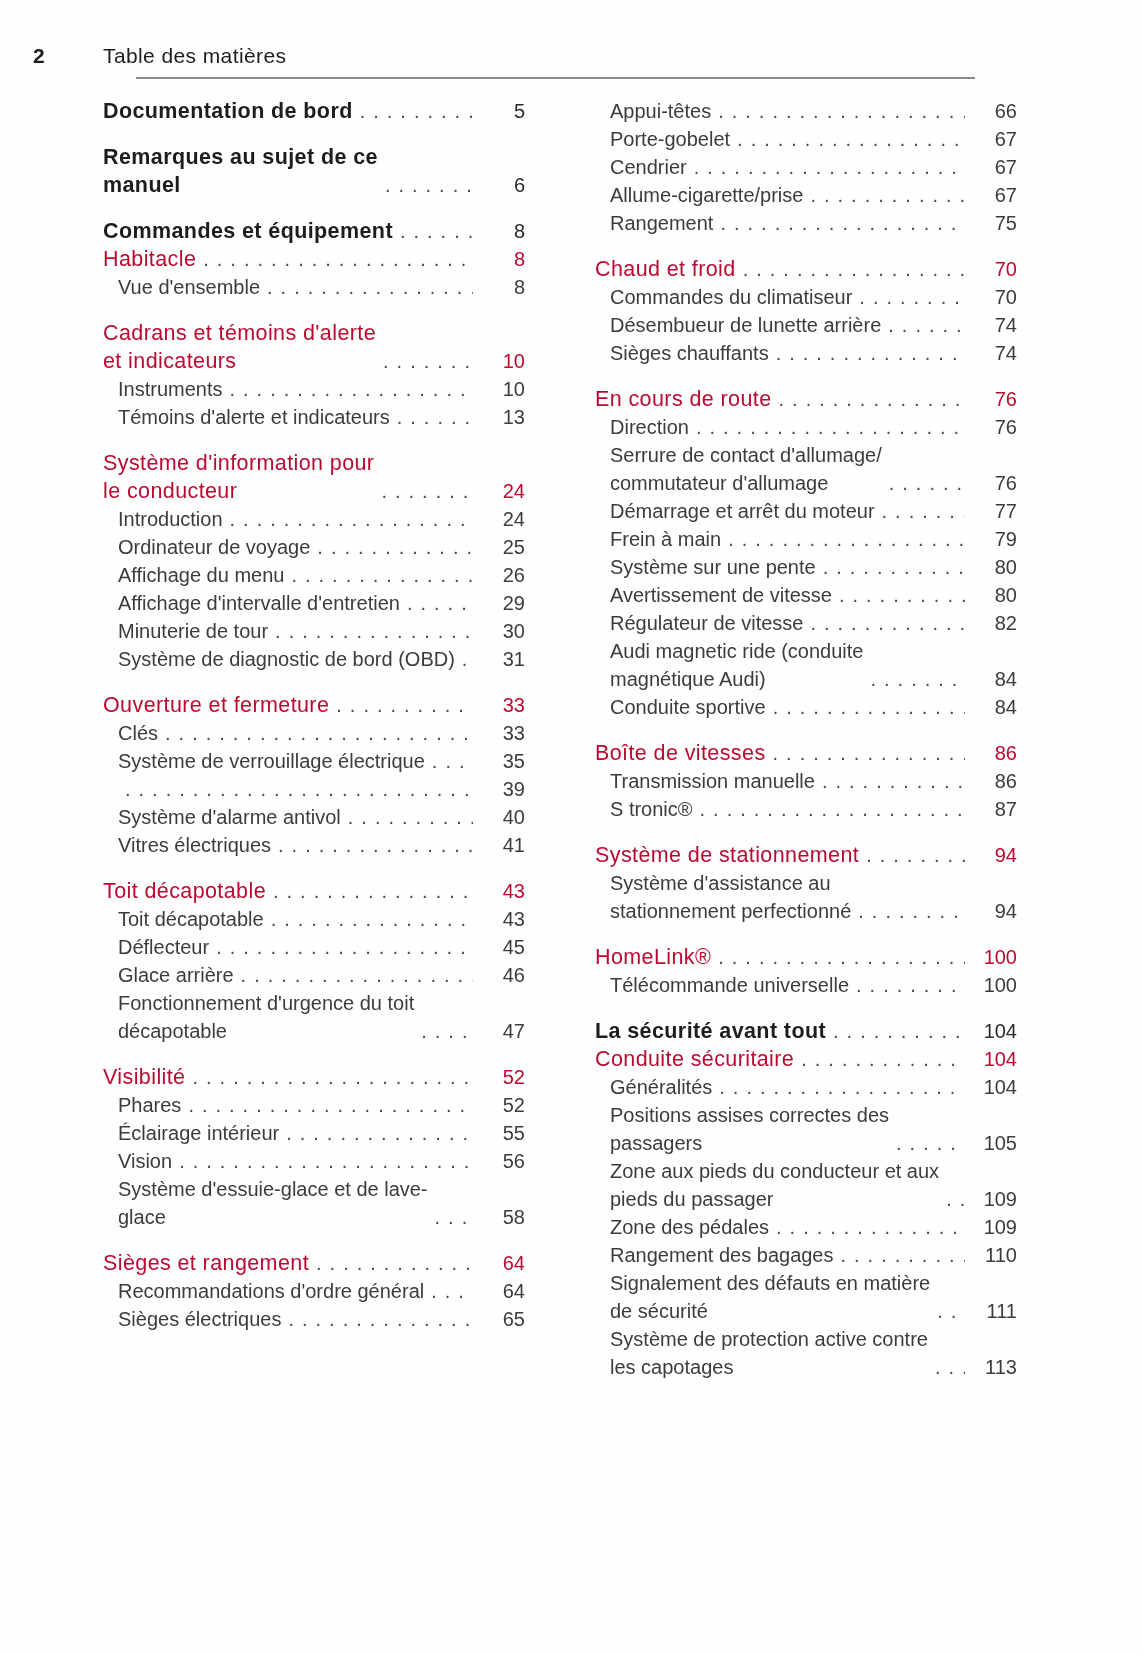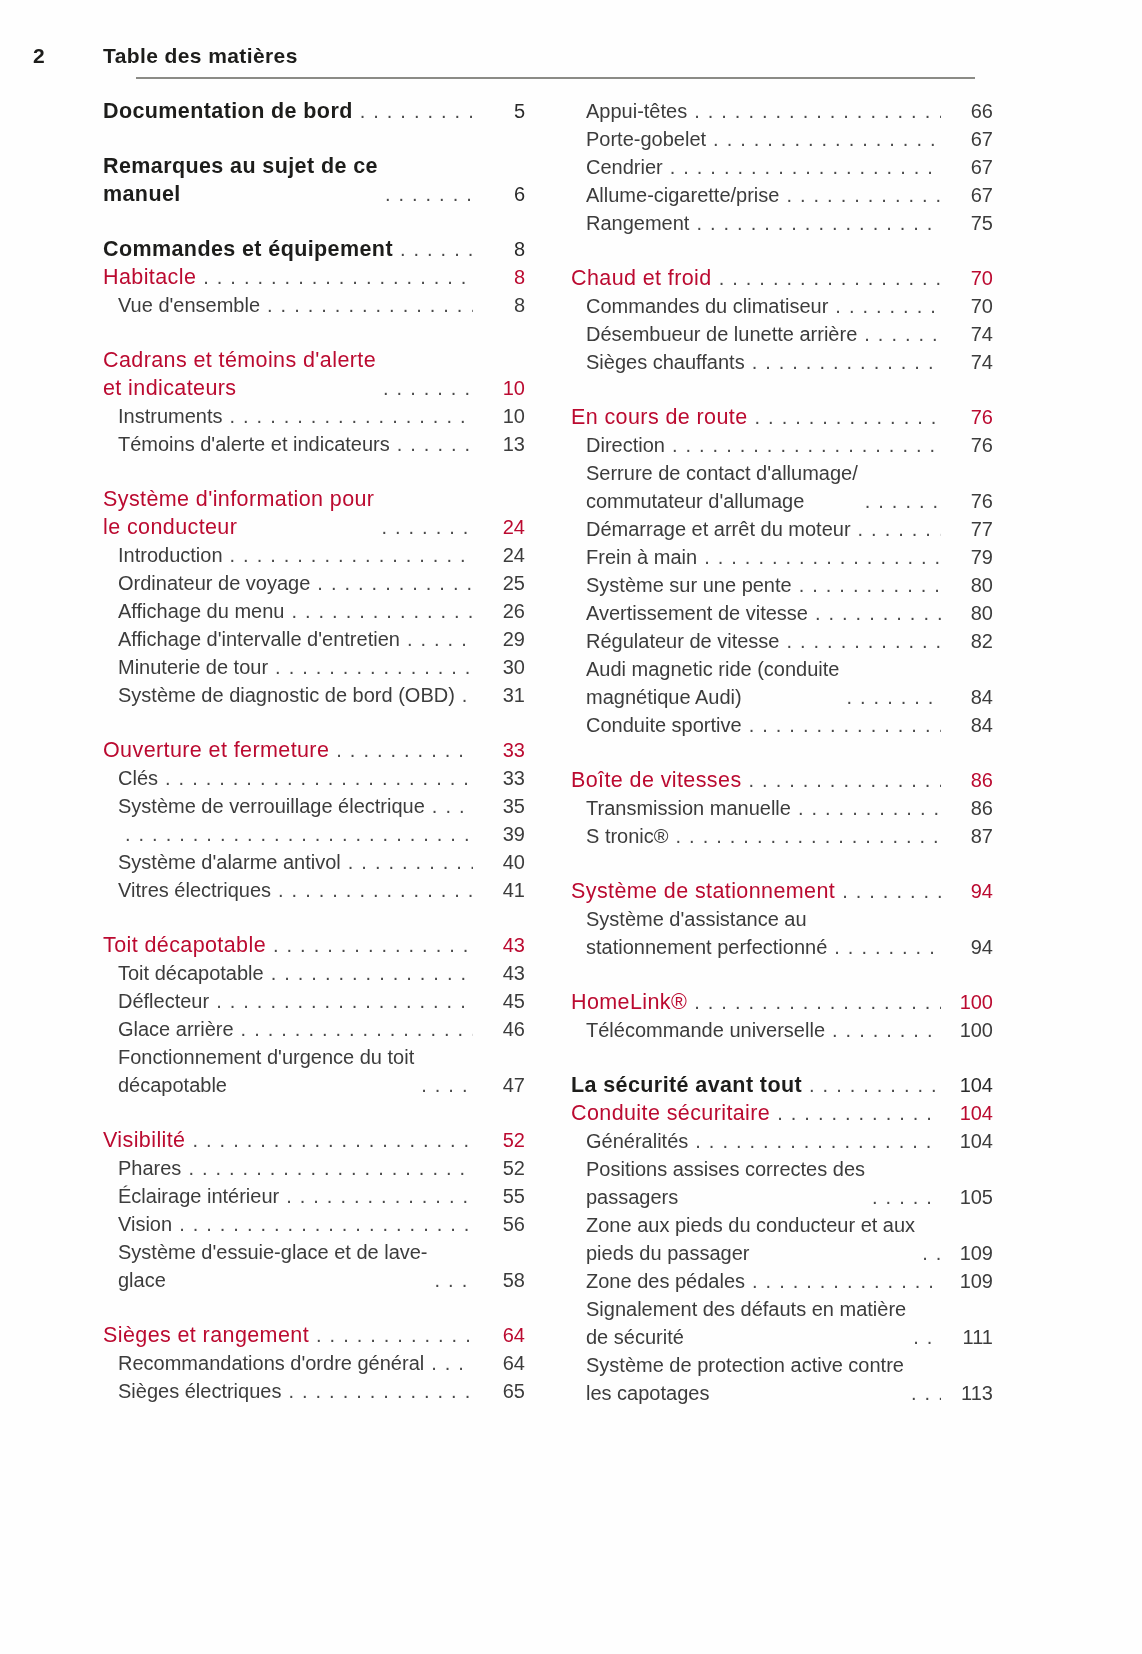--- a/index.html
+++ b/index.html
@@ -19,38 +19,38 @@
   .header { padding: 44px 85px 0 33px; }
   .header-line { display: flex; align-items: baseline; }
   .folio {
     width: 70px;
     font-size: 21px;
     font-weight: bold;
     color: var(--heading, #1d1d1b);
   }
   .header-title {
     font-size: 21px;
-    font-weight: bold;
+    font-weight: normal;
     letter-spacing: 0.4px;
     color: var(--heading, #1d1d1b);
   }
   .rule {
     height: 2px;
     background: var(--rule, #8b8b86);
     margin: 9px 82px 0 103px;
   }
 
   .columns {
     display: flex;
-    gap: 46px;
+    gap: 70px;
     margin: 18px 145px 0 103px;
   }
   .toc-column { flex: 0 0 422px; width: 422px; }
 
-  .toc-group { margin-top: 27px; }
+  .toc-group { margin-top: 18px; }
   .toc-group:first-child { margin-top: 0; }
 
   .toc-row {
     display: flex;
     align-items: flex-end;
     line-height: 28px;
     font-size: 20px;
     color: var(--body, #3c3c3c);
   }
   .toc-row .label {
@@ -477,20 +477,25 @@
 pieds du passager</span>
             <span class="dots"></span>
             <span class="pnum">109</span>
           </div>
           <div class="toc-row style-sub">
             <span class="label">Zone des pédales</span>
             <span class="dots"></span>
             <span class="pnum">109</span>
           </div>
           <div class="toc-row style-sub">
+            <span class="label">Rangement des bagages</span>
+            <span class="dots"></span>
+            <span class="pnum">110</span>
+          </div>
+          <div class="toc-row style-sub">
             <span class="label">Signalement des défauts en matière
 de sécurité</span>
             <span class="dots"></span>
             <span class="pnum">111</span>
           </div>
           <div class="toc-row style-sub">
             <span class="label">Système de protection active contre
 les capotages</span>
             <span class="dots"></span>
             <span class="pnum">113</span>

